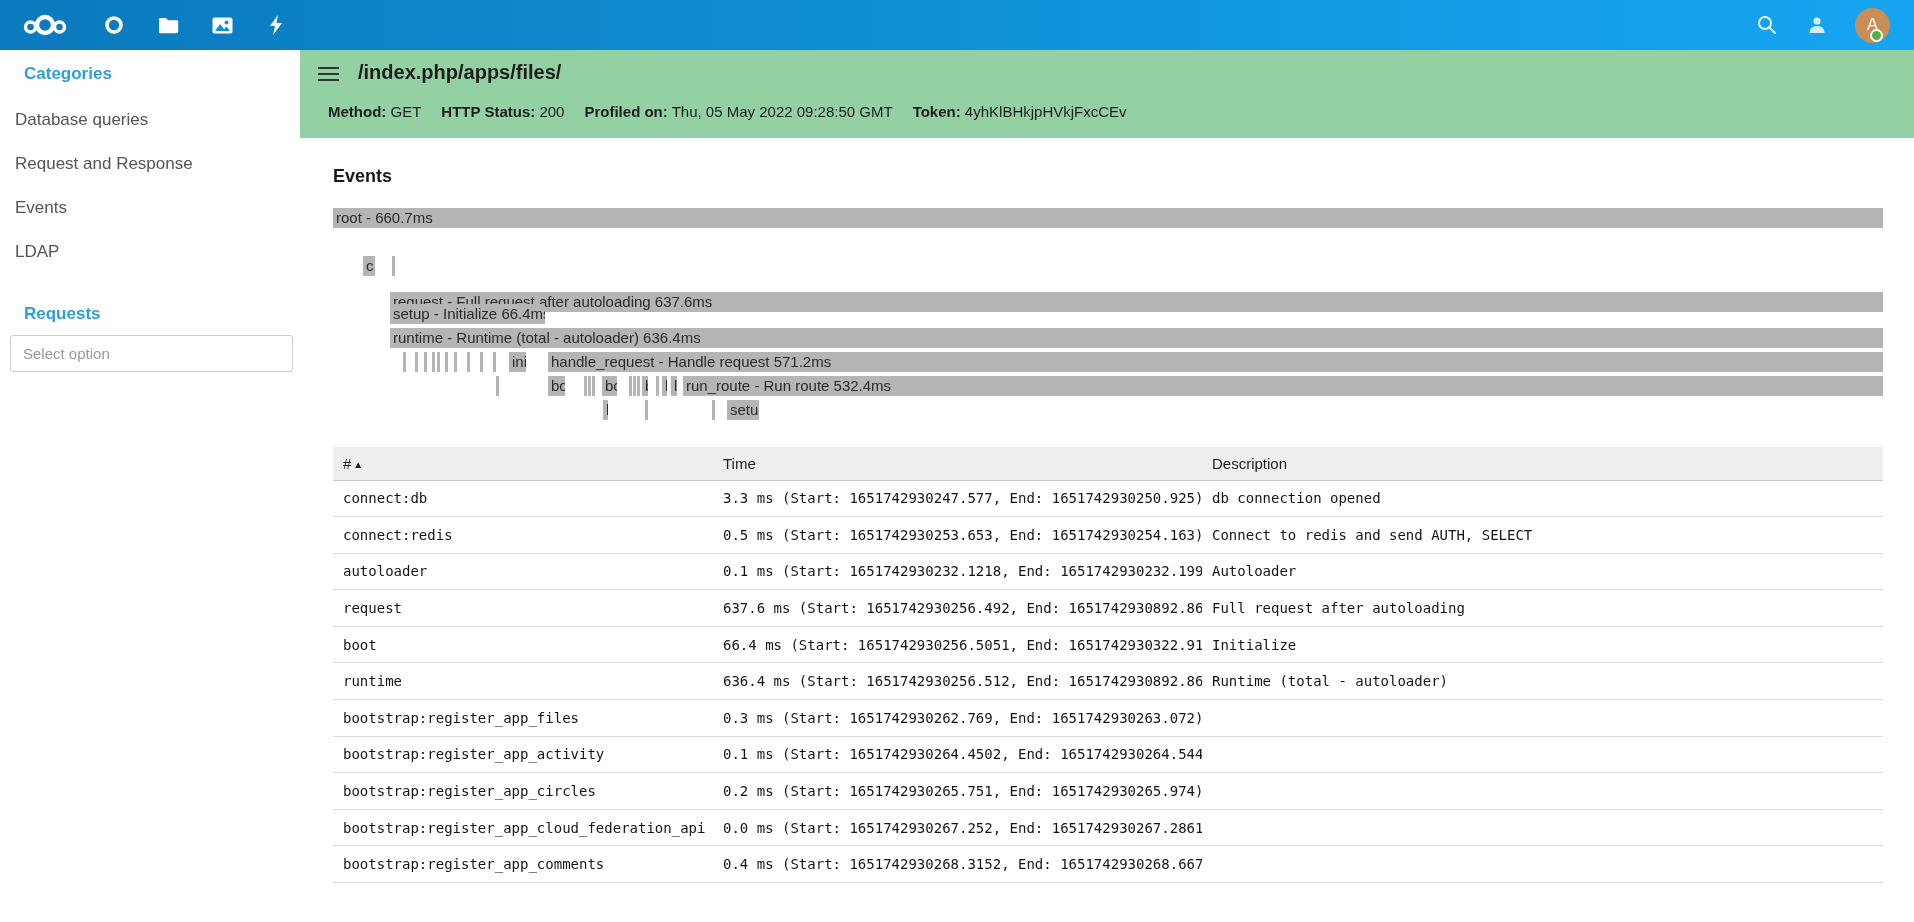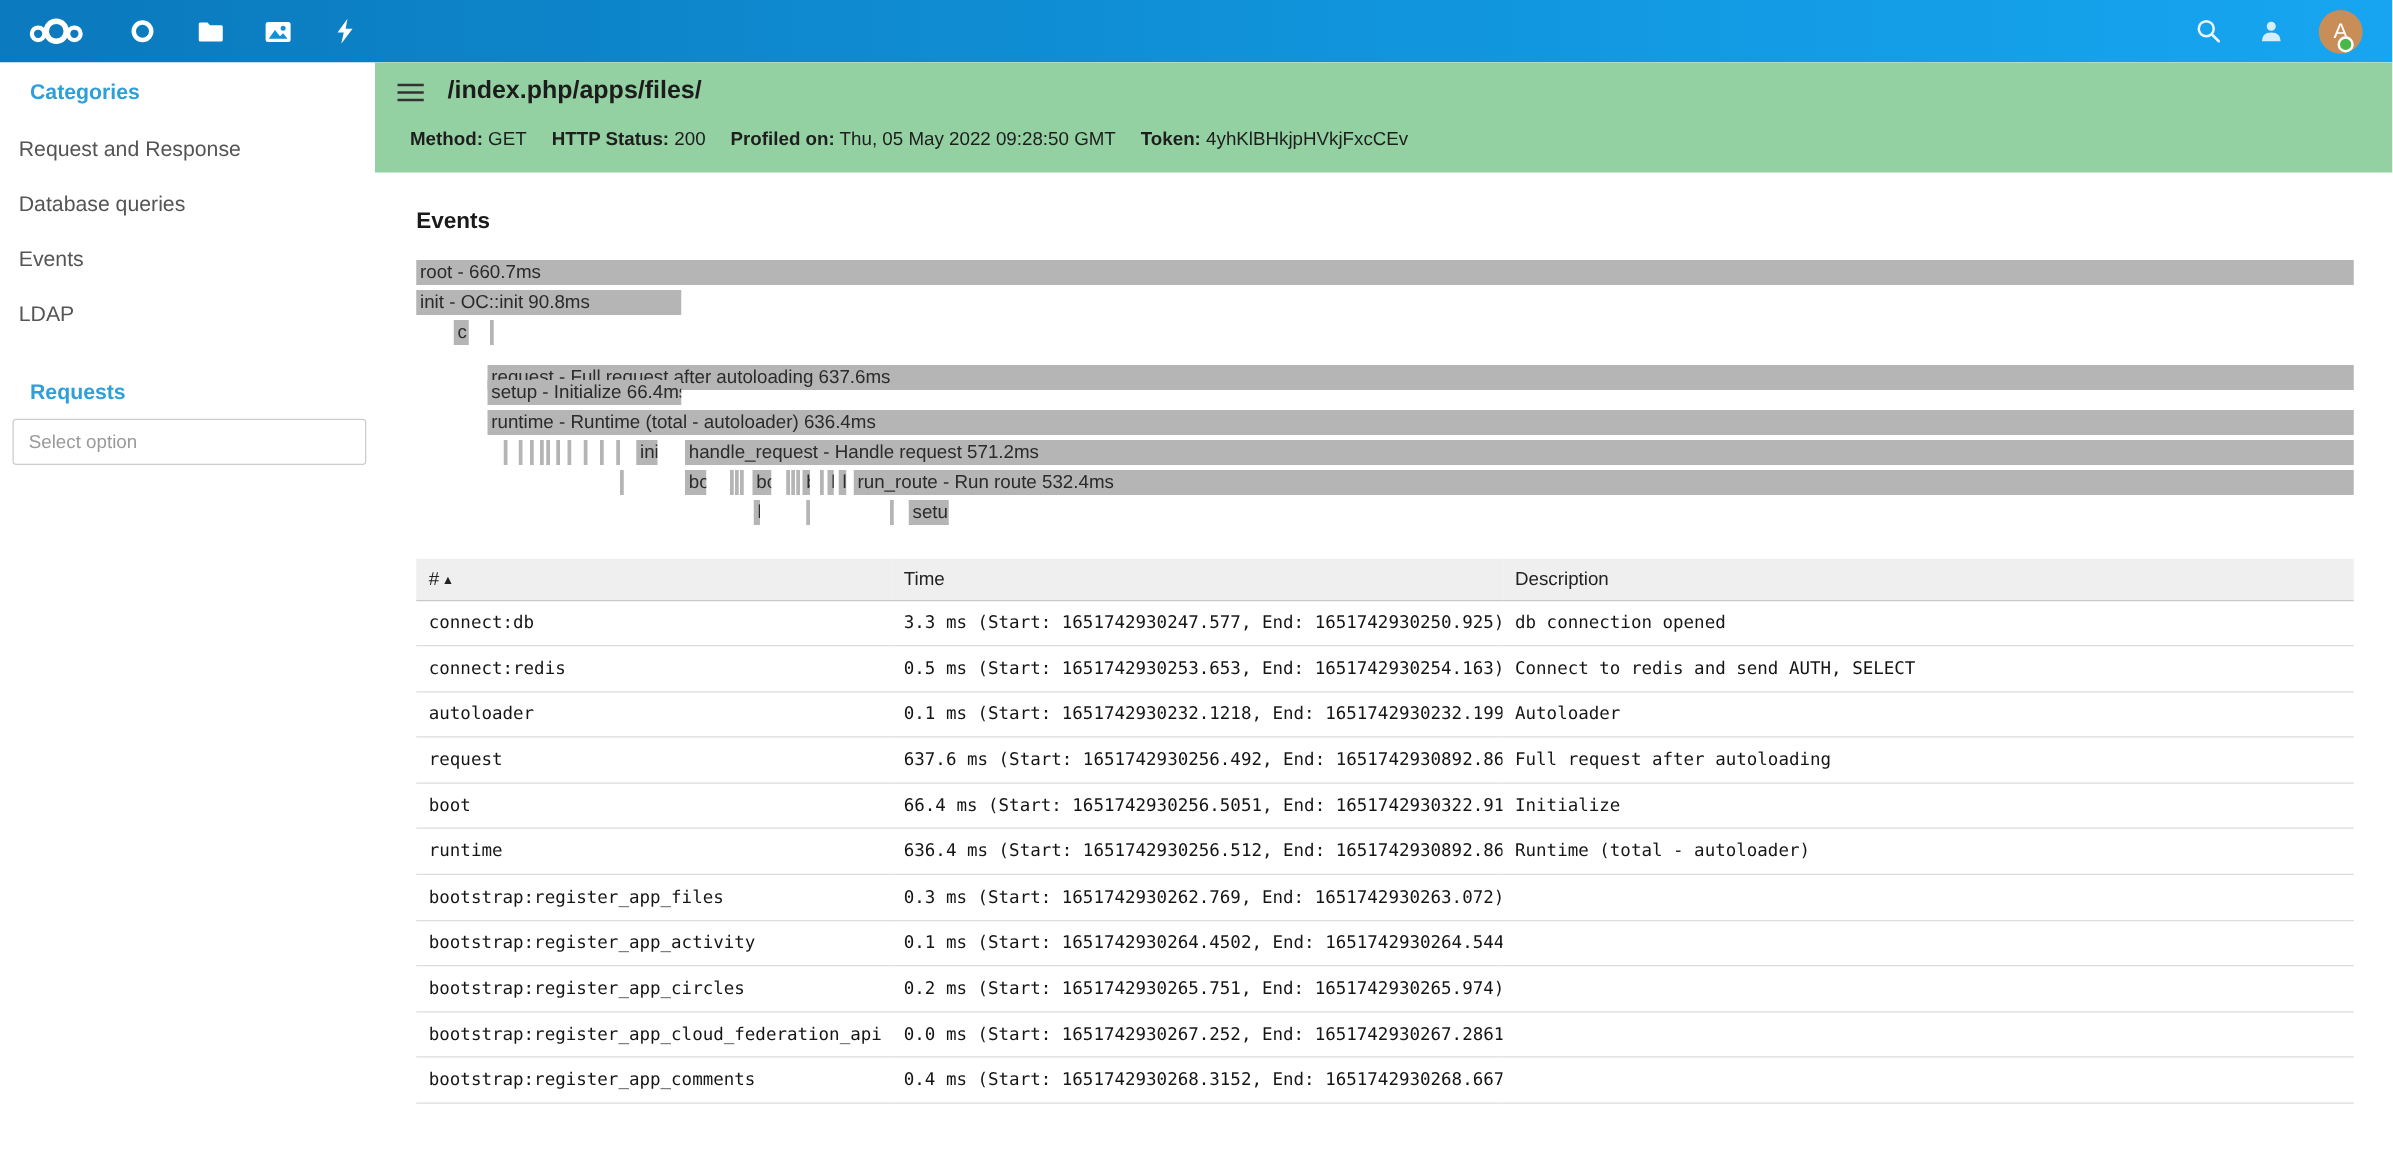--- a/index.html
+++ b/index.html
@@ -133,22 +133,22 @@
     <div class="avatar-wrap">
       <div class="avatar">A</div>
       <div class="status-dot"></div>
     </div>
   </div>
 </div>
 
 <div class="sidebar">
   <div class="side-heading heading-categories">Categories</div>
   <div class="side-items">
+      <div class="side-item">Database queries</div>
       <div class="side-item">Request and Response</div>
-      <div class="side-item">Database queries</div>
       <div class="side-item">Events</div>
       <div class="side-item">LDAP</div>
     </div>
   <div class="side-heading heading-requests">Requests</div>
   <input class="side-select" type="text" placeholder="Select option" style="">
 </div>
 
 <div class="main">
   <div class="page-header">
     <div class="hamburger">
@@ -163,23 +163,20 @@
         <span class="meta-item"><b>Profiled on:</b> Thu, 05 May 2022 09:28:50 GMT</span>
         <span class="meta-item"><b>Token:</b> 4yhKlBHkjpHVkjFxcCEv</span>
       </div>
   </div>
 
   <div class="events-title">Events</div>
 
   <div class="timeline" id="timeline">
       <div class="tl-row" style="top: 0px;">
         <div class="tl-bar" style="left: 0px; width: 1550px;">root - 660.7ms</div>
-      </div>
-      <div class="tl-row" style="top: 24px;">
-        <div class="tl-bar" style="left: 0px; width: 212px;">init - OC::init 90.8ms</div>
       </div>
       <div class="tl-row" style="top: 48px;">
         <div class="tl-bar" style="left: 30px; width: 12px;">c</div>
         <div class="tl-bar" style="left: 59px; width: 2px;"></div>
       </div>
       <div class="tl-row" style="top: 84px;">
         <div class="tl-bar" style="left: 57px; width: 1493px;">request - Full request after autoloading 637.6ms</div>
       </div>
       <div class="tl-row" style="top: 96px;">
         <div class="tl-bar" style="left: 57px; width: 155px;">setup - Initialize 66.4ms</div>

